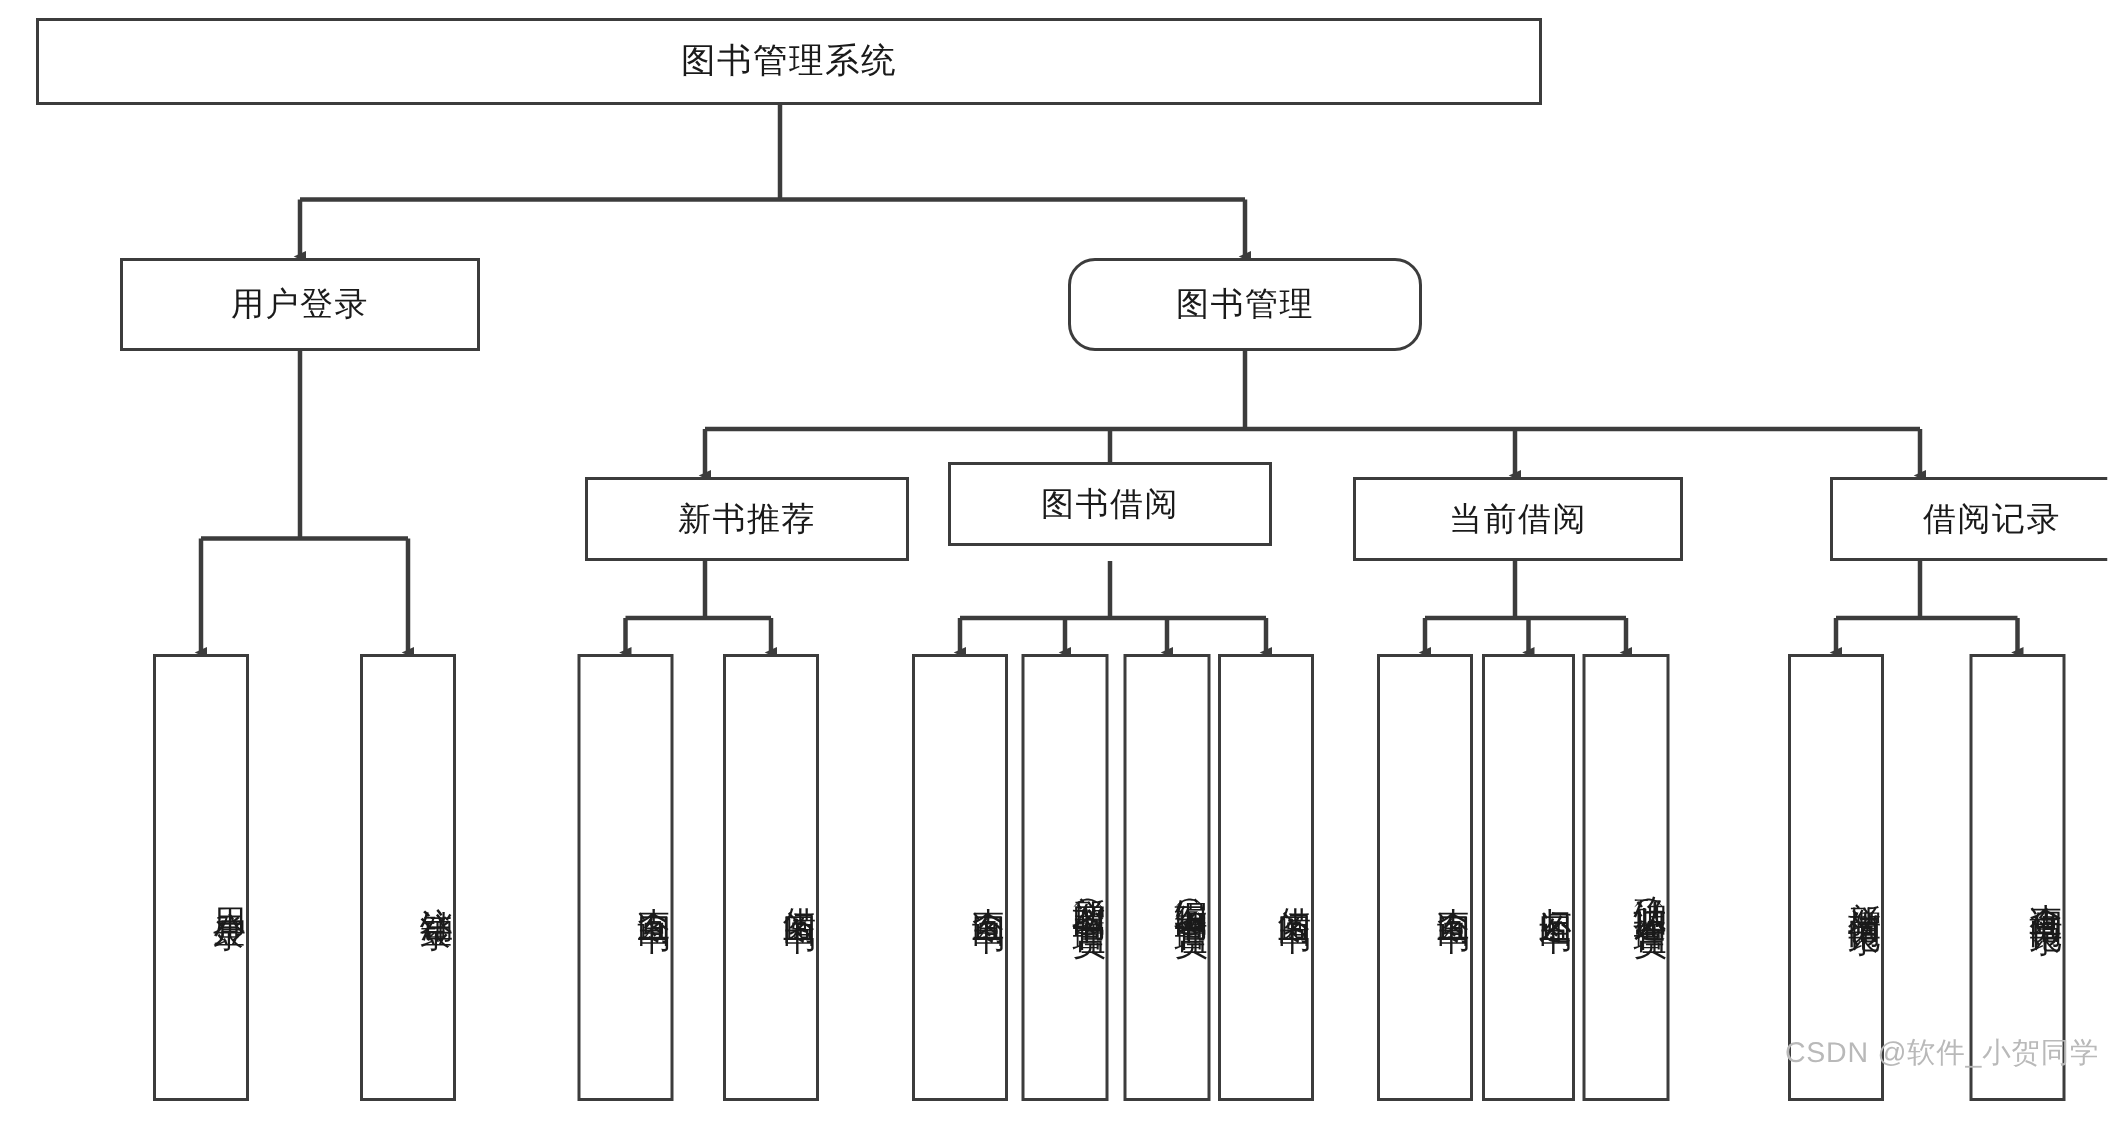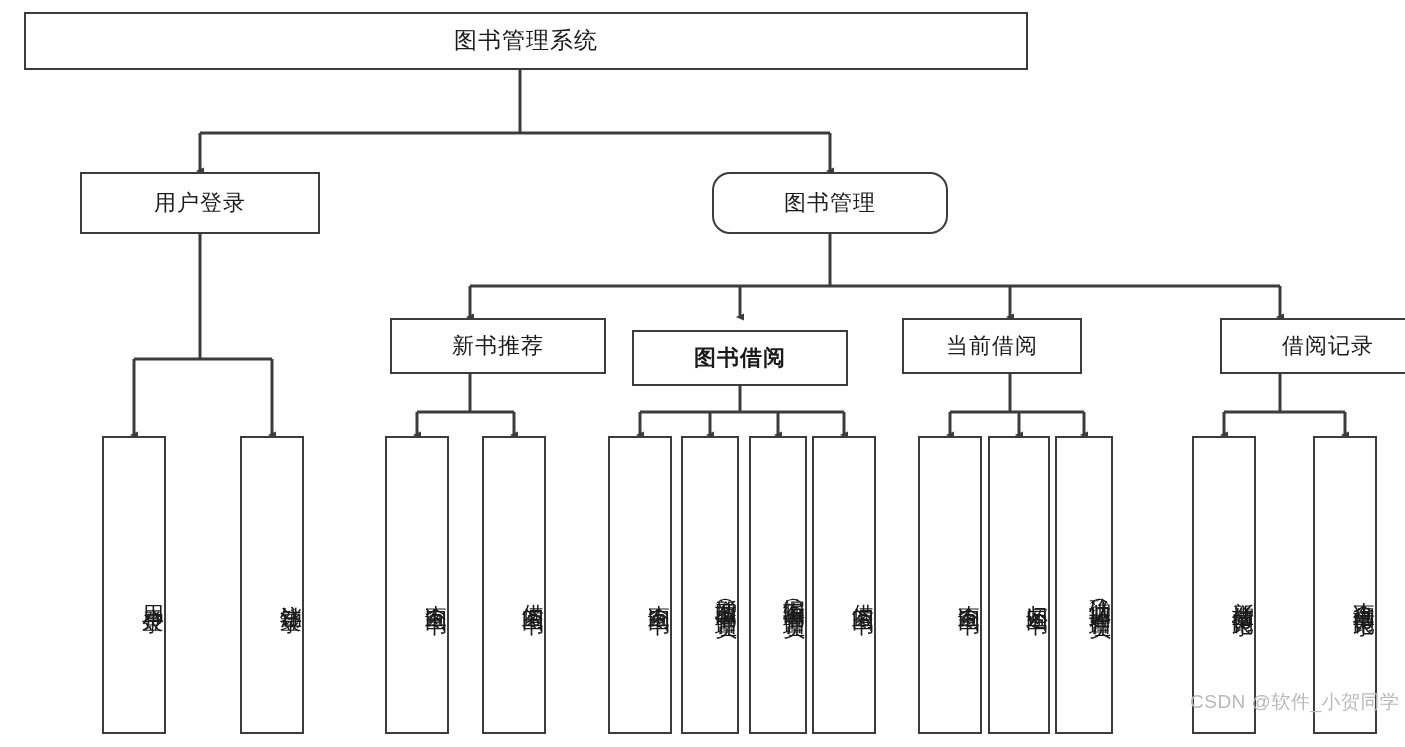--- a/index.html
+++ b/index.html
@@ -121,24 +121,24 @@
   <div class="node horiz" style="left: 80px; top: 172px; width: 240px; height: 62px;">
     <span class="label">用户登录</span>
   </div>
   <div class="node horiz" style="left: 712px; top: 172px; width: 236px; height: 62px; border-radius: 18px;">
     <span class="label">图书管理</span>
   </div>
 
   <div class="node horiz" style="left: 362px; top: 318px; width: 216px; height: 56px; margin-left: 28px;">
     <span class="label">新书推荐</span>
   </div>
-  <div class="node horiz" style="left: 632px; top: 330px; width: 216px; height: 56px; font-weight: bold;">
+  <div class="node horiz" style="left: 632px; top: 308px; width: 216px; height: 56px;">
     <span class="label">图书借阅</span>
   </div>
-  <div class="node horiz" style="left: 902px; top: 318px; width: 180px; height: 56px;">
+  <div class="node horiz" style="left: 902px; top: 318px; width: 220px; height: 56px;">
     <span class="label">当前借阅</span>
   </div>
   <div class="node horiz" style="left: 1172px; top: 318px; width: 216px; height: 56px; margin-left: 48px;">
     <span class="label">借阅记录</span>
   </div>
 
   <div class="node vert" style="left: 102px; top: 436px; width: 64px; height: 298px;">
     <span class="label">用户登录</span>
   </div>
   <div class="node vert" style="left: 240px; top: 436px; width: 64px; height: 298px;">

